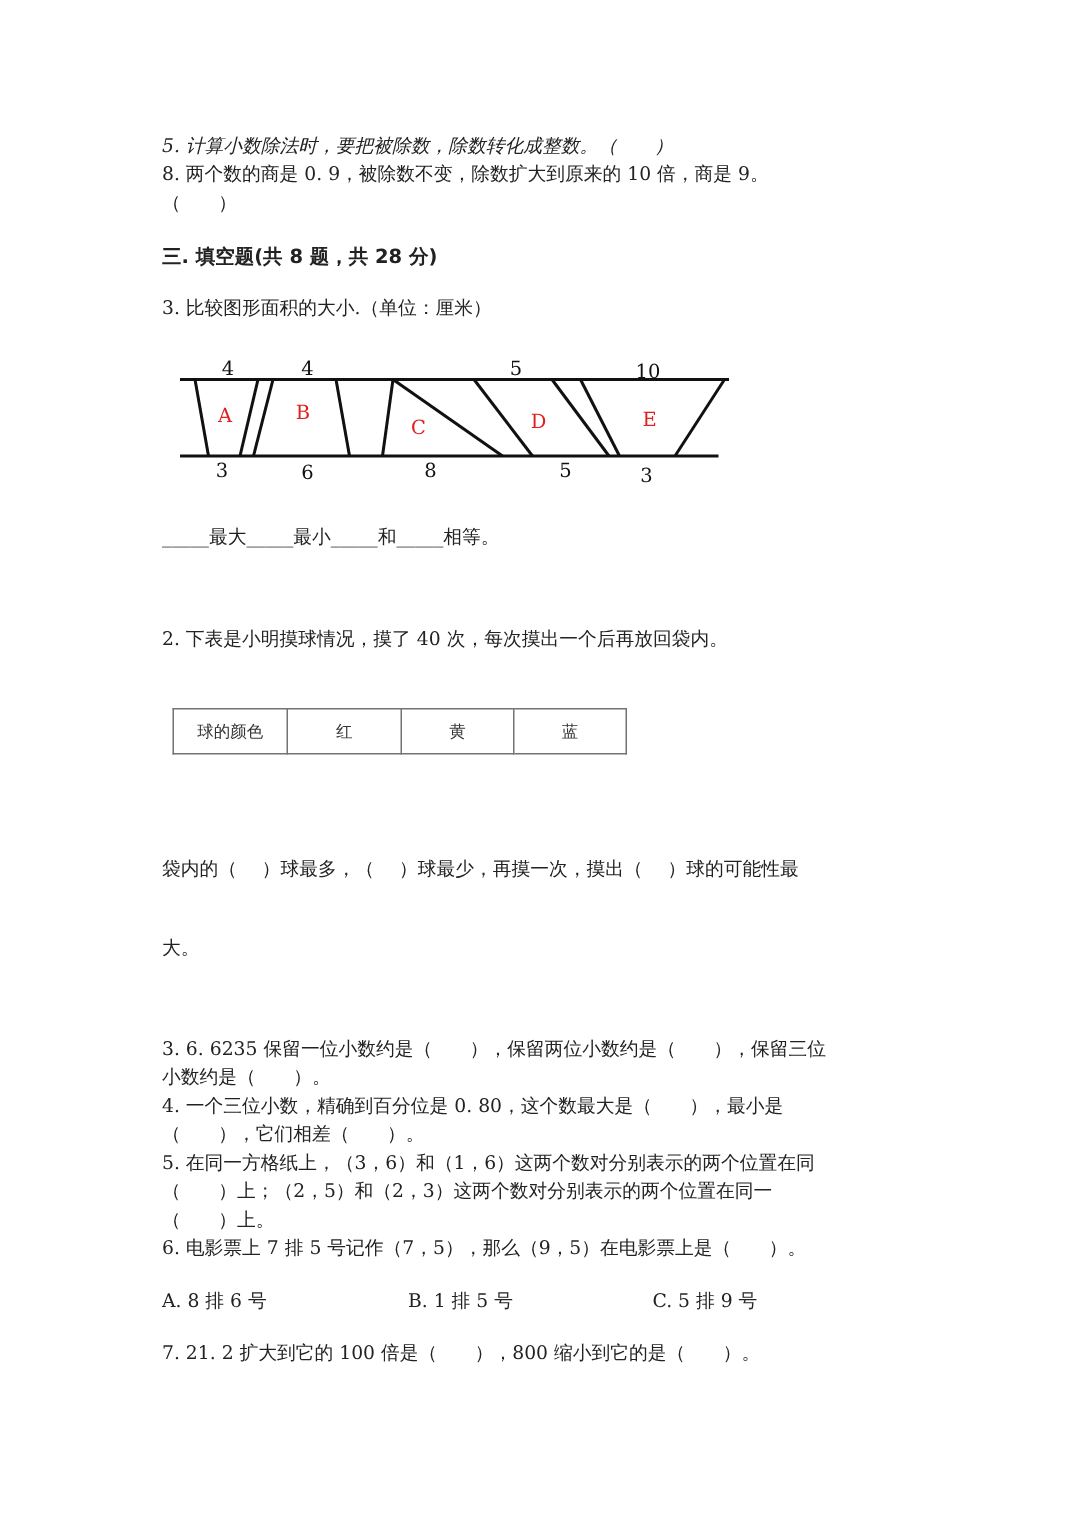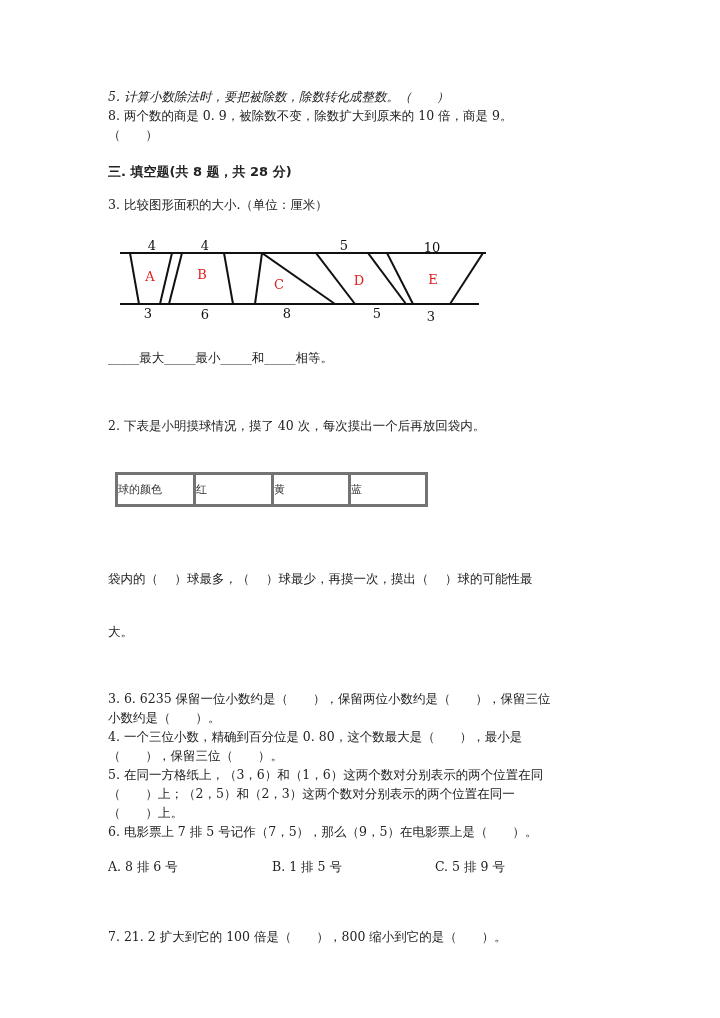--- a/index.html
+++ b/index.html
@@ -3,21 +3,21 @@
 <meta charset="utf-8">
 <style>
   html, body { margin:0; padding:0; background:#ffffff; }
   body { width:720px; height:1018px; position:relative; overflow:hidden;
          font-family:"DejaVu Serif","Liberation Serif",serif; color:#222; }
   .line { position:absolute; left:108px; font-size:12.5px; line-height:18px; white-space:nowrap; }
   .hdr { font-family:"DejaVu Sans","Liberation Sans",sans-serif; font-weight:bold; font-size:13px; }
   .diagram { position:absolute; left:0; top:0; }
   .tbl { position:absolute; left:115px; top:472px; border-collapse:collapse;
          font-family:"DejaVu Sans","Liberation Sans",sans-serif; font-size:11px; color:#333; }
-  .tbl td { border:3px solid #737373; text-align:left; padding:0; height:29px; }
+  .tbl td { border:1px solid #737373; text-align:center; padding:0; height:29px; }
   .opt { position:absolute; font-size:12.5px; line-height:18px; white-space:nowrap; }
 </style>
 </head>
 <body>
 
 <div class="line" style="top:88px;font-style:italic;">5. 计算小数除法时，要把被除数，除数转化成整数。（　　）</div>
 <div class="line" style="top:107px;">8. 两个数的商是 0. 9，被除数不变，除数扩大到原来的 10 倍，商是 9。</div>
 <div class="line" style="top:126px;">（　　）</div>
 
 <div class="line hdr" style="top:163px;">三. 填空题(共 8 题，共 28 分)</div>
@@ -78,23 +78,23 @@
   </tr>
 </tbody>
   </table>
 
 <div class="line" style="top:570px;">袋内的（　 ）球最多，（　 ）球最少，再摸一次，摸出（　 ）球的可能性最</div>
 <div class="line" style="top:623px;">大。</div>
 
 <div class="line" style="top:690px;">3. 6. 6235 保留一位小数约是（　　），保留两位小数约是（　　），保留三位</div>
 <div class="line" style="top:709px;">小数约是（　　）。</div>
 <div class="line" style="top:728px;">4. 一个三位小数，精确到百分位是 0. 80，这个数最大是（　　），最小是</div>
-<div class="line" style="top:747px;">（　　），保留三位（　　）。</div>
+<div class="line" style="top:747px;">（　　），它们相差（　　）。</div>
 <div class="line" style="top:766px;">5. 在同一方格纸上，（3，6）和（1，6）这两个数对分别表示的两个位置在同</div>
 <div class="line" style="top:785px;">（　　）上；（2，5）和（2，3）这两个数对分别表示的两个位置在同一</div>
 <div class="line" style="top:804px;">（　　）上。</div>
 <div class="line" style="top:823px;">6. 电影票上 7 排 5 号记作（7，5），那么（9，5）在电影票上是（　　）。</div>
 
 <div class="opt" style="left:108px; top:858px;">A. 8 排 6 号</div>
 <div class="opt" style="left:272px; top:858px;">B. 1 排 5 号</div>
 <div class="opt" style="left:435px; top:858px;">C. 5 排 9 号</div>
 
-<div class="line" style="top:928px;">7. 21. 2 扩大到它的 100 倍是（　　），800 缩小到它的是（　　）。</div>
+<div class="line" style="top:893px;">7. 21. 2 扩大到它的 100 倍是（　　），800 缩小到它的是（　　）。</div>
 
 </body></html>

